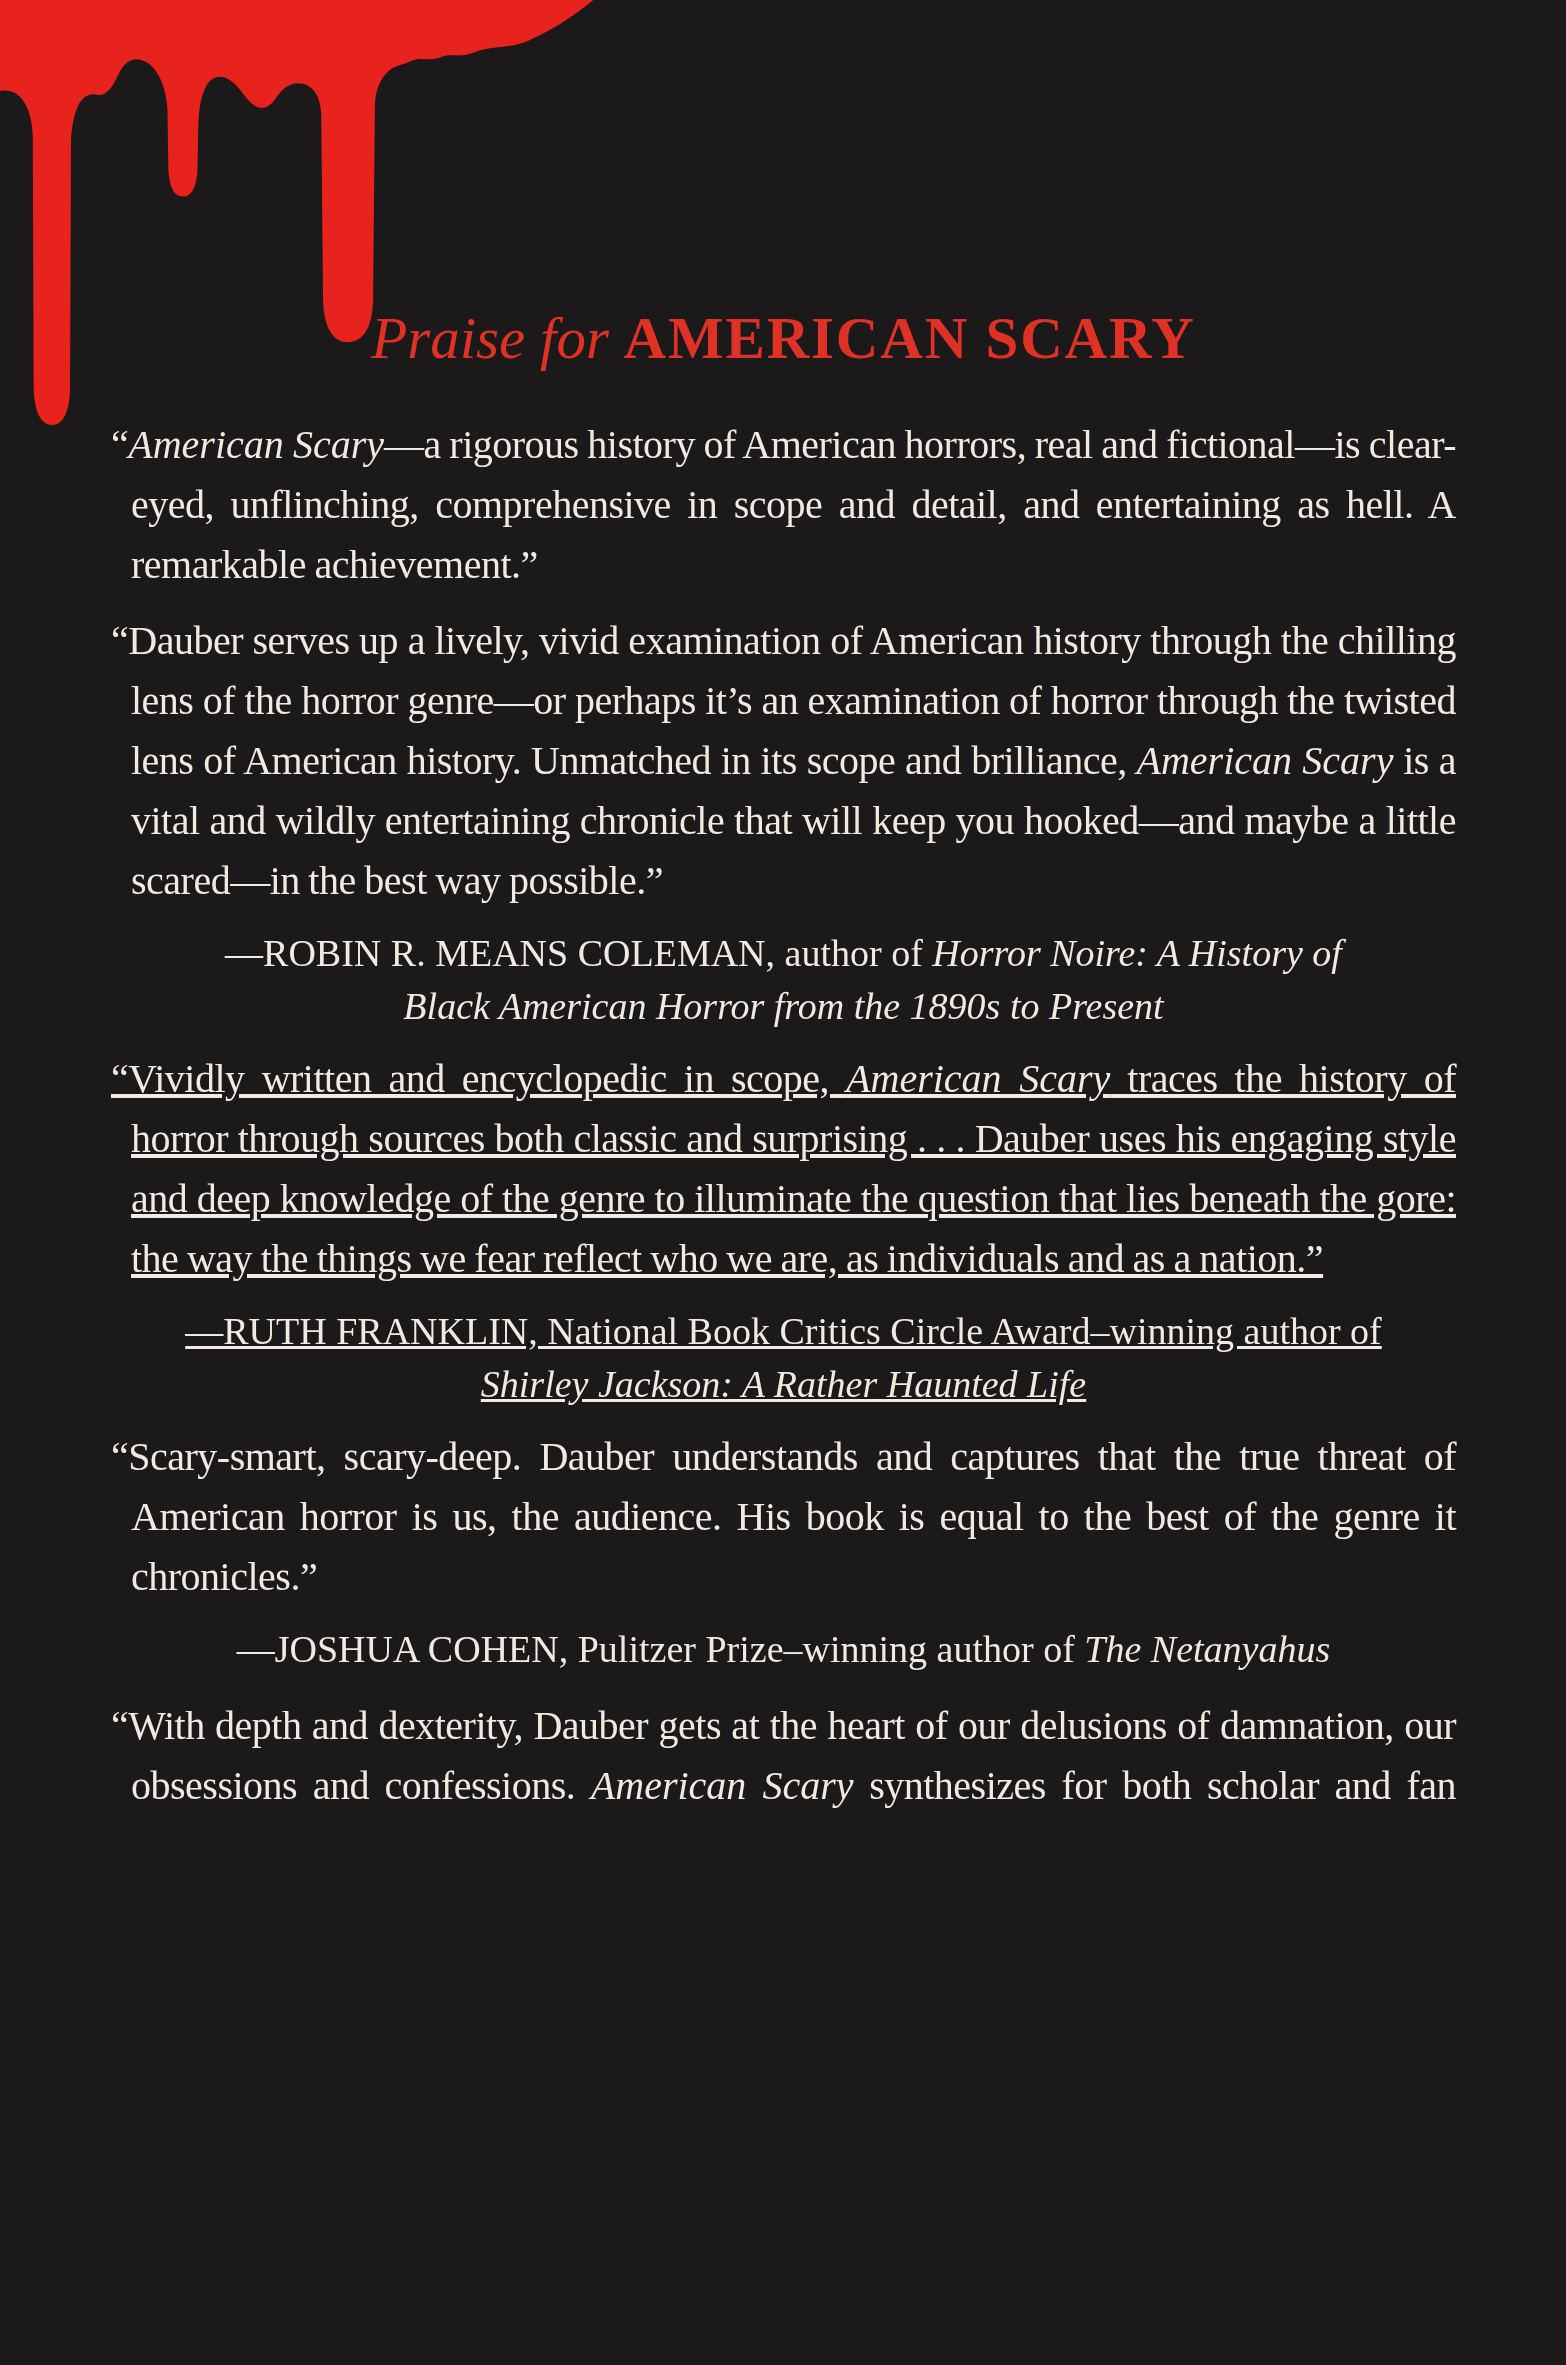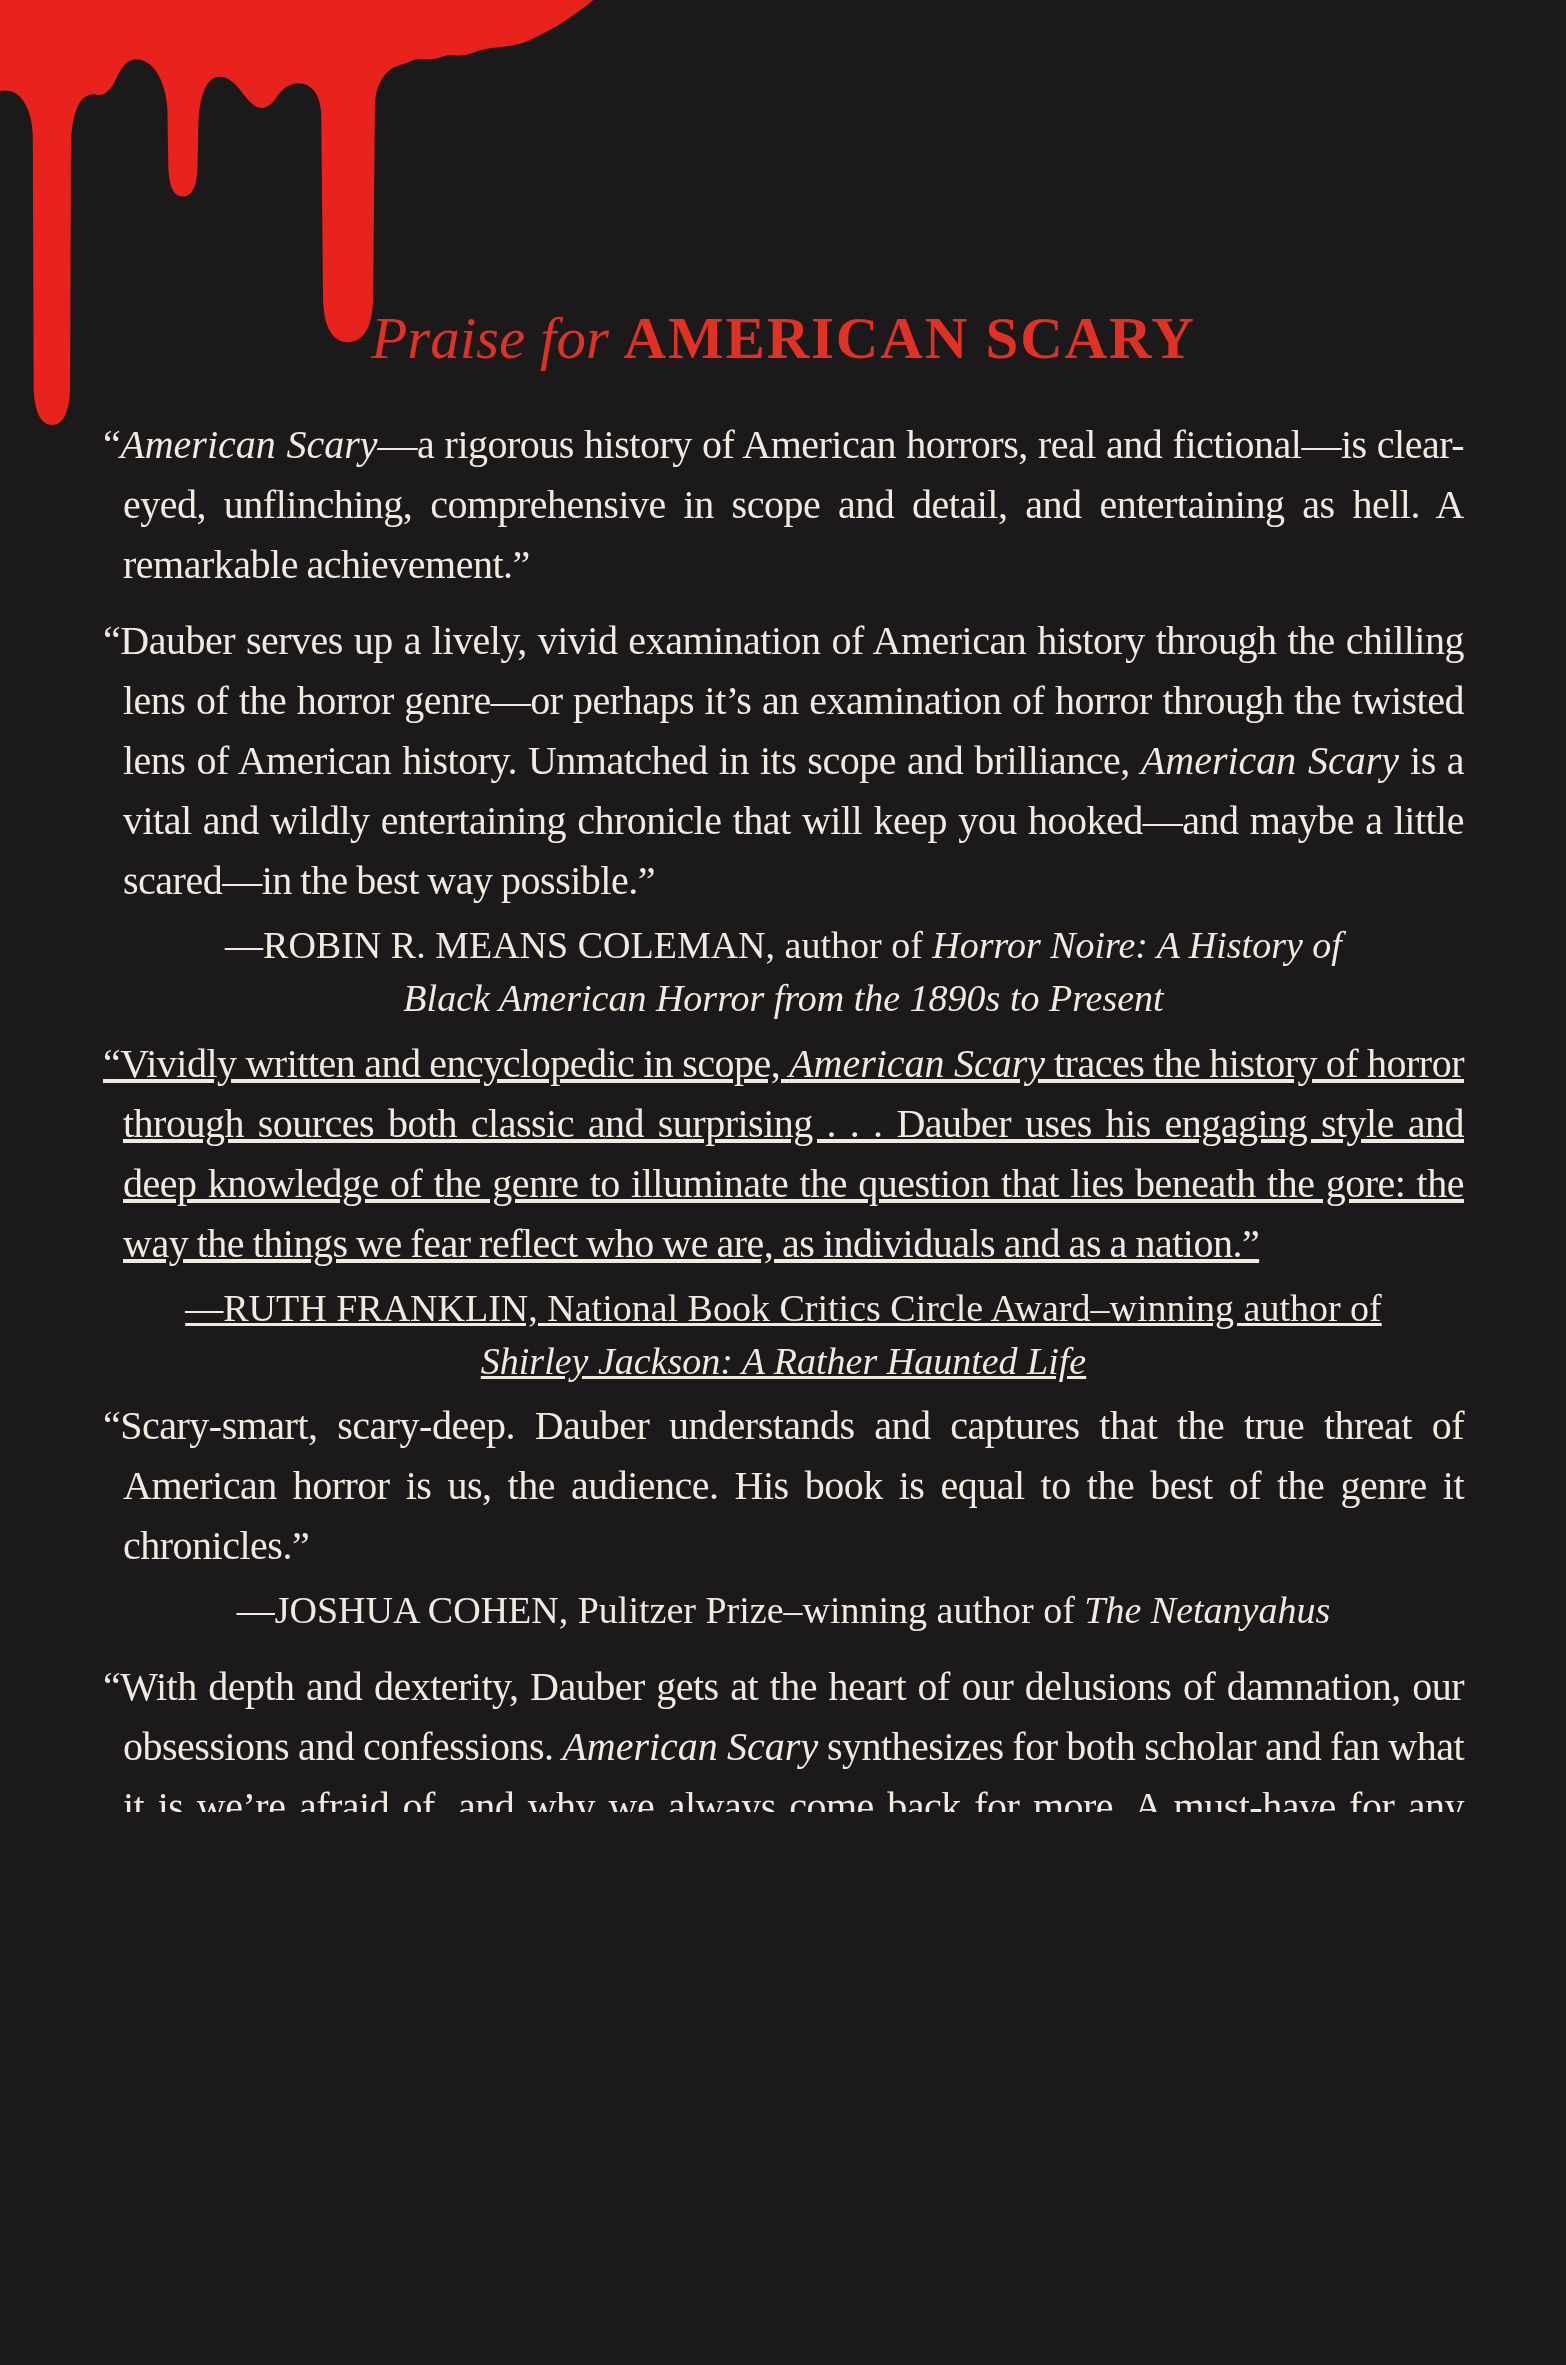--- a/index.html
+++ b/index.html
@@ -19,21 +19,21 @@
   .blood path{fill:var(--blood-red);}
   .content{position:absolute;left:95px;right:95px;top:302px;}
   .praise-title{
     text-align:center;font-size:59px;line-height:73px;color:var(--title-red);
     margin:0 0 40px 0;white-space:nowrap;
   }
   .praise-title .prefix{font-style:italic;font-weight:normal;}
   .praise-title .book{font-weight:bold;letter-spacing:1.8px;}
   .quote{
     font-size:40px;line-height:60px;letter-spacing:-0.5px;word-spacing:-0.9px;
-    text-align:justify;margin:8px;padding-left:20px;text-indent:-20px;
+    text-align:justify;margin:16px;padding-left:20px;text-indent:-20px;
   }
   .attribution{
     font-size:38px;line-height:53px;text-align:center;
     max-width:1201px;margin:5.5px auto 0 auto;
   }
   .blurb{margin-bottom:16.4px;}
   .blurb.b2{margin-bottom:9px;}
   .blurb.b3{margin-bottom:7.3px;text-decoration:underline;}
   .blurb.b4{margin-bottom:20px;}
   .it{font-style:italic;letter-spacing:0;}

